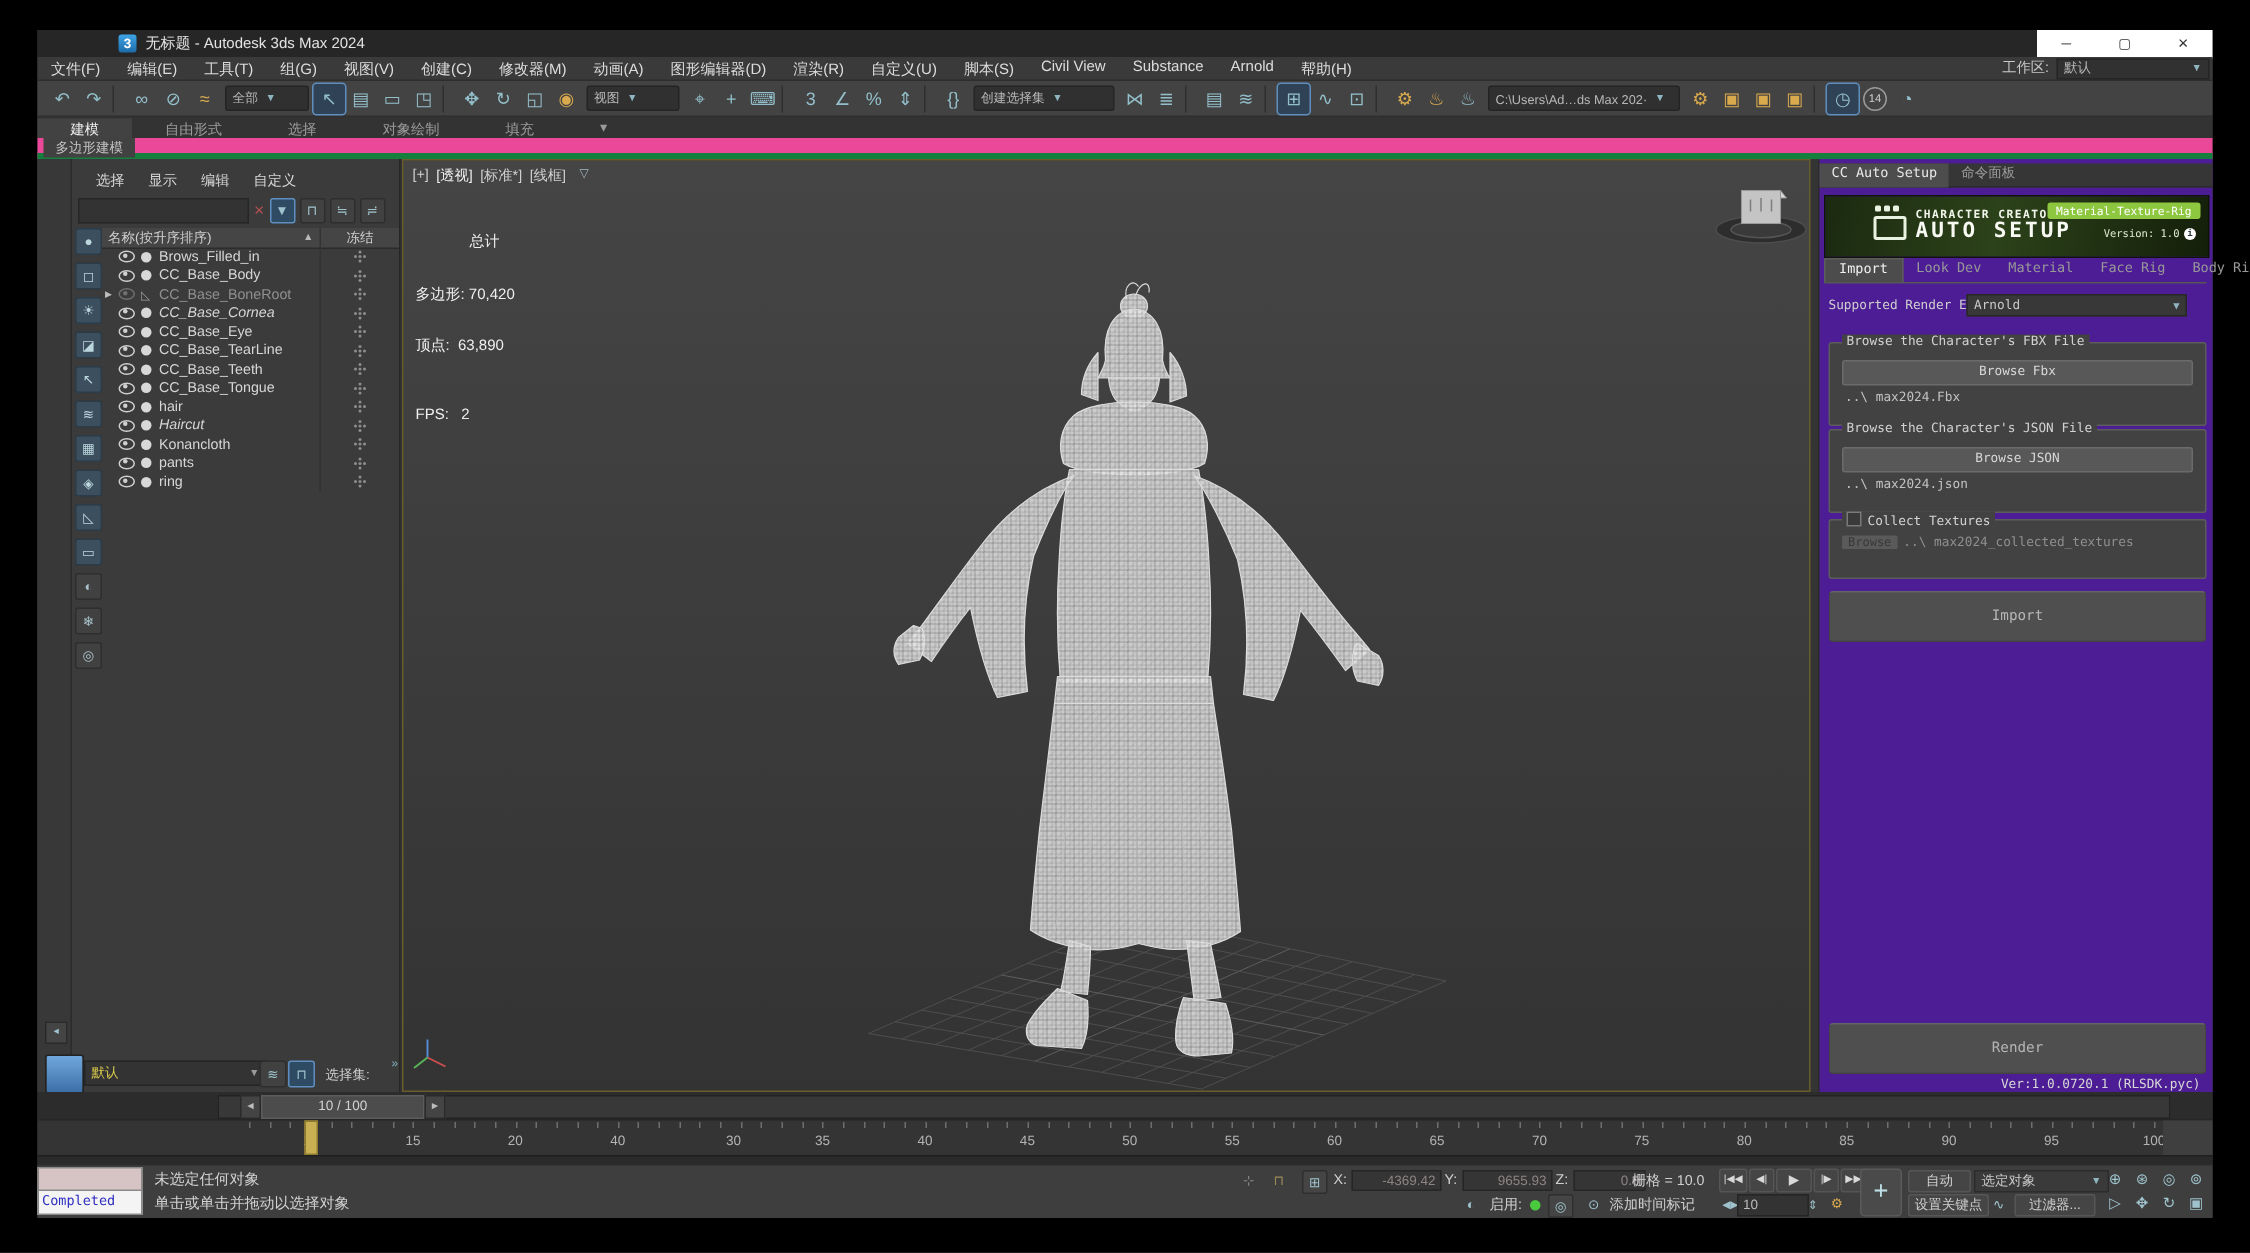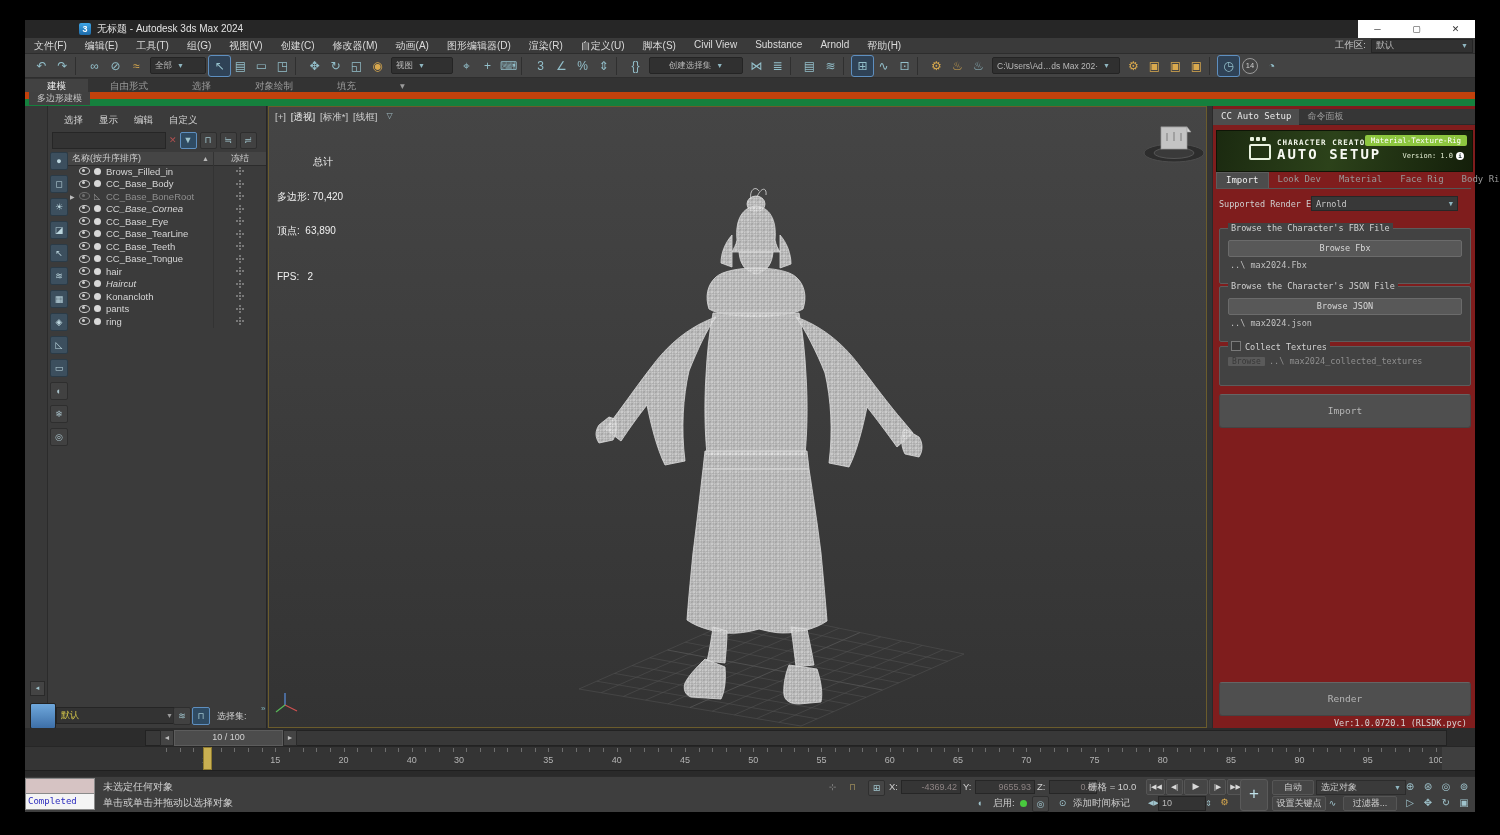--- a/index.html
+++ b/index.html
@@ -28,21 +28,21 @@
   .tbtn.active{background:#2f4256;outline:1px solid #5e8fc0}
   .tbtn.circle{color:#cfcfcf;border:1px solid #9a9a9a;border-radius:50%;width:14px;height:14px;font-size:7.5px;margin:0 3px}
   .tsep{width:6px;height:18px;border-left:1px solid #2f2f2f;margin:0 2px;flex:none}
   .tcombo{height:15px;background:#303030;border:1px solid #242424;color:#b9b9b9;font-size:8.5px;display:flex;align-items:center;padding:0 4px;border-radius:2px;margin:0 3px;flex:none;white-space:nowrap}
   .tcombo .ar{margin-left:5px;color:#8fb6c0;font-size:7px}
 
   
   #ribbontabs{position:absolute;left:0;top:58px;width:1450px;height:14px;background:#333;display:flex;align-items:flex-end}
   .rtab{font-size:9.5px;color:#9b9b9b;padding:1px 22px;height:13px;box-sizing:border-box}
   .rtab.on{background:#424242;color:#efefef}
-  #ribbonpanel{position:absolute;left:0;top:72px;width:1450px;height:14px;background:#c2410c;border-bottom:7px solid #15803d;box-sizing:border-box}
+  #ribbonpanel{position:absolute;left:0;top:72px;width:1450px;height:14px;background:#ec4899;border-bottom:4px solid #15803d;box-sizing:border-box}
   #polylabel{position:absolute;left:4px;top:0;height:13px;background:#414141;padding:0 8px;font-size:9px;color:#c3c3c3;line-height:13px}
 
   
   #content{position:absolute;left:0;top:86px;width:1450px;height:622px;background:#343434}
   #leftstrip{position:absolute;left:0;top:0;width:23px;height:622px;background:#383838;border-right:1px solid #2b2b2b;box-sizing:border-box}
   .handlebox{position:absolute;left:5px;top:575px;width:13px;height:13px;background:#444;border:1px solid #2a2a2a;color:#9fc3cc;font-size:7px;text-align:center;line-height:12px}
 
   
   #explorer{position:absolute;left:23px;top:0;width:219px;height:622px;background:#3b3b3b;border-right:1px solid #262626;box-sizing:border-box}
   #xmenus{position:absolute;left:16px;top:8px;display:flex;gap:16px;font-size:9.5px;color:#d6d6d6}
@@ -82,21 +82,21 @@
   
   #viewport{position:absolute;left:243px;top:0;width:939px;height:622px;background:linear-gradient(#454545,#333);border:1px solid #6b5c2c;box-sizing:border-box;overflow:hidden}
   #vplabels{position:absolute;left:6px;top:4px;font-size:9.5px;color:#cfcfcf;display:flex;gap:5px}
   #vplabels .b{color:#ededed}
   #vpfunnel{color:#9fb9c0;font-size:8px;margin-left:4px}
   #vpstats{position:absolute;left:8px;top:26px;font-size:10px;color:#efefef;line-height:11.5px;white-space:pre}
   #vpstats .r{display:block}
   #fpsrow{margin-top:11px}
 
   
-  #ccpanel{position:absolute;left:1187px;top:0;width:263px;height:622px;background:#7f1d1d;border-left:1px solid #2a2a2a;box-sizing:border-box;font-family:"DejaVu Sans Mono","Liberation Mono",monospace}
+  #ccpanel{position:absolute;left:1187px;top:0;width:263px;height:622px;background:#4c1d95;border-left:1px solid #2a2a2a;box-sizing:border-box;font-family:"DejaVu Sans Mono","Liberation Mono",monospace}
   #cctabs{position:absolute;left:0;top:3px;height:15px;display:flex;width:100%;background:#363636;border-bottom:1px solid #2a2a2a}
   .cctab{font-size:9px;padding:1px 8px;color:#9d9d9d;height:14px;line-height:13px}
   .cctab.on{background:#4d4d4d;color:#e8e8e8}
   #banner{position:absolute;left:3px;top:24px;width:255px;height:40px;background:linear-gradient(100deg,#1b2a10,#2c421a 45%,#141f0a);border:1px solid #0e1506;overflow:hidden}
   #cclogo{position:absolute;left:32px;top:6px;display:flex;gap:6px;align-items:center}
   #cclogoicon{width:22px;height:24px;position:relative}
   #cclogoicon .dots{position:absolute;left:1px;top:0;display:flex;gap:2px}
   #cclogoicon .dots i{width:4px;height:4px;background:#e9f2e0;border-radius:1px;display:block}
   #cclogoicon .brk{position:absolute;left:0;top:7px;width:18px;height:12px;border:2px solid #e9f2e0;border-radius:2px}
   #cclogotxt .s{font-size:7.5px;letter-spacing:1px;color:#f2f6ea;font-weight:bold;white-space:nowrap}
@@ -224,21 +224,21 @@
       <span class="tbtn teal">⌖</span>
       <span class="tbtn teal">+</span>
       <span class="tbtn teal">⌨</span>
       <span class="tsep"></span>
       <span class="tbtn teal">3</span>
       <span class="tbtn teal">∠</span>
       <span class="tbtn teal">%</span>
       <span class="tbtn teal">⇕</span>
       <span class="tsep"></span>
       <span class="tbtn teal">{}</span>
-      <span class="tcombo" style="width: 84px; justify-content: center;">
+      <span class="tcombo" style="width: 84px;">
         <span>创建选择集</span>
         <span class="ar">▼</span>
       </span>
       <span class="tbtn teal">⋈</span>
       <span class="tbtn teal">≣</span>
       <span class="tsep"></span>
       <span class="tbtn teal">▤</span>
       <span class="tbtn teal">≋</span>
       <span class="tsep"></span>
       <span class="tbtn teal active">⊞</span>
@@ -690,21 +690,21 @@
         <div class="tick" style="left: 1342.67px;"></div>
         <div class="tick" style="left: 1356.33px;"></div>
         <div class="tick" style="left: 1369.98px;"></div>
         <div class="tick" style="left: 1383.64px;"></div>
         <div class="tick" style="left: 1397.29px;"></div>
         <div class="tick" style="left: 1410.95px;"></div>
         <div class="tlabel" style="left: 182px;">10</div>
         <div class="tlabel" style="left: 250.275px;">15</div>
         <div class="tlabel" style="left: 318.55px;">20</div>
         <div class="tlabel" style="left: 386.825px;">40</div>
-        <div class="tlabel" style="left: 434px;">30</div>
+        <div class="tlabel" style="left: 464px;">30</div>
         <div class="tlabel" style="left: 523.375px;">35</div>
         <div class="tlabel" style="left: 591.65px;">40</div>
         <div class="tlabel" style="left: 659.925px;">45</div>
         <div class="tlabel" style="left: 728.2px;">50</div>
         <div class="tlabel" style="left: 796.475px;">55</div>
         <div class="tlabel" style="left: 864.75px;">60</div>
         <div class="tlabel" style="left: 933.025px;">65</div>
         <div class="tlabel" style="left: 1001.3px;">70</div>
         <div class="tlabel" style="left: 1069.57px;">75</div>
         <div class="tlabel" style="left: 1137.85px;">80</div>

